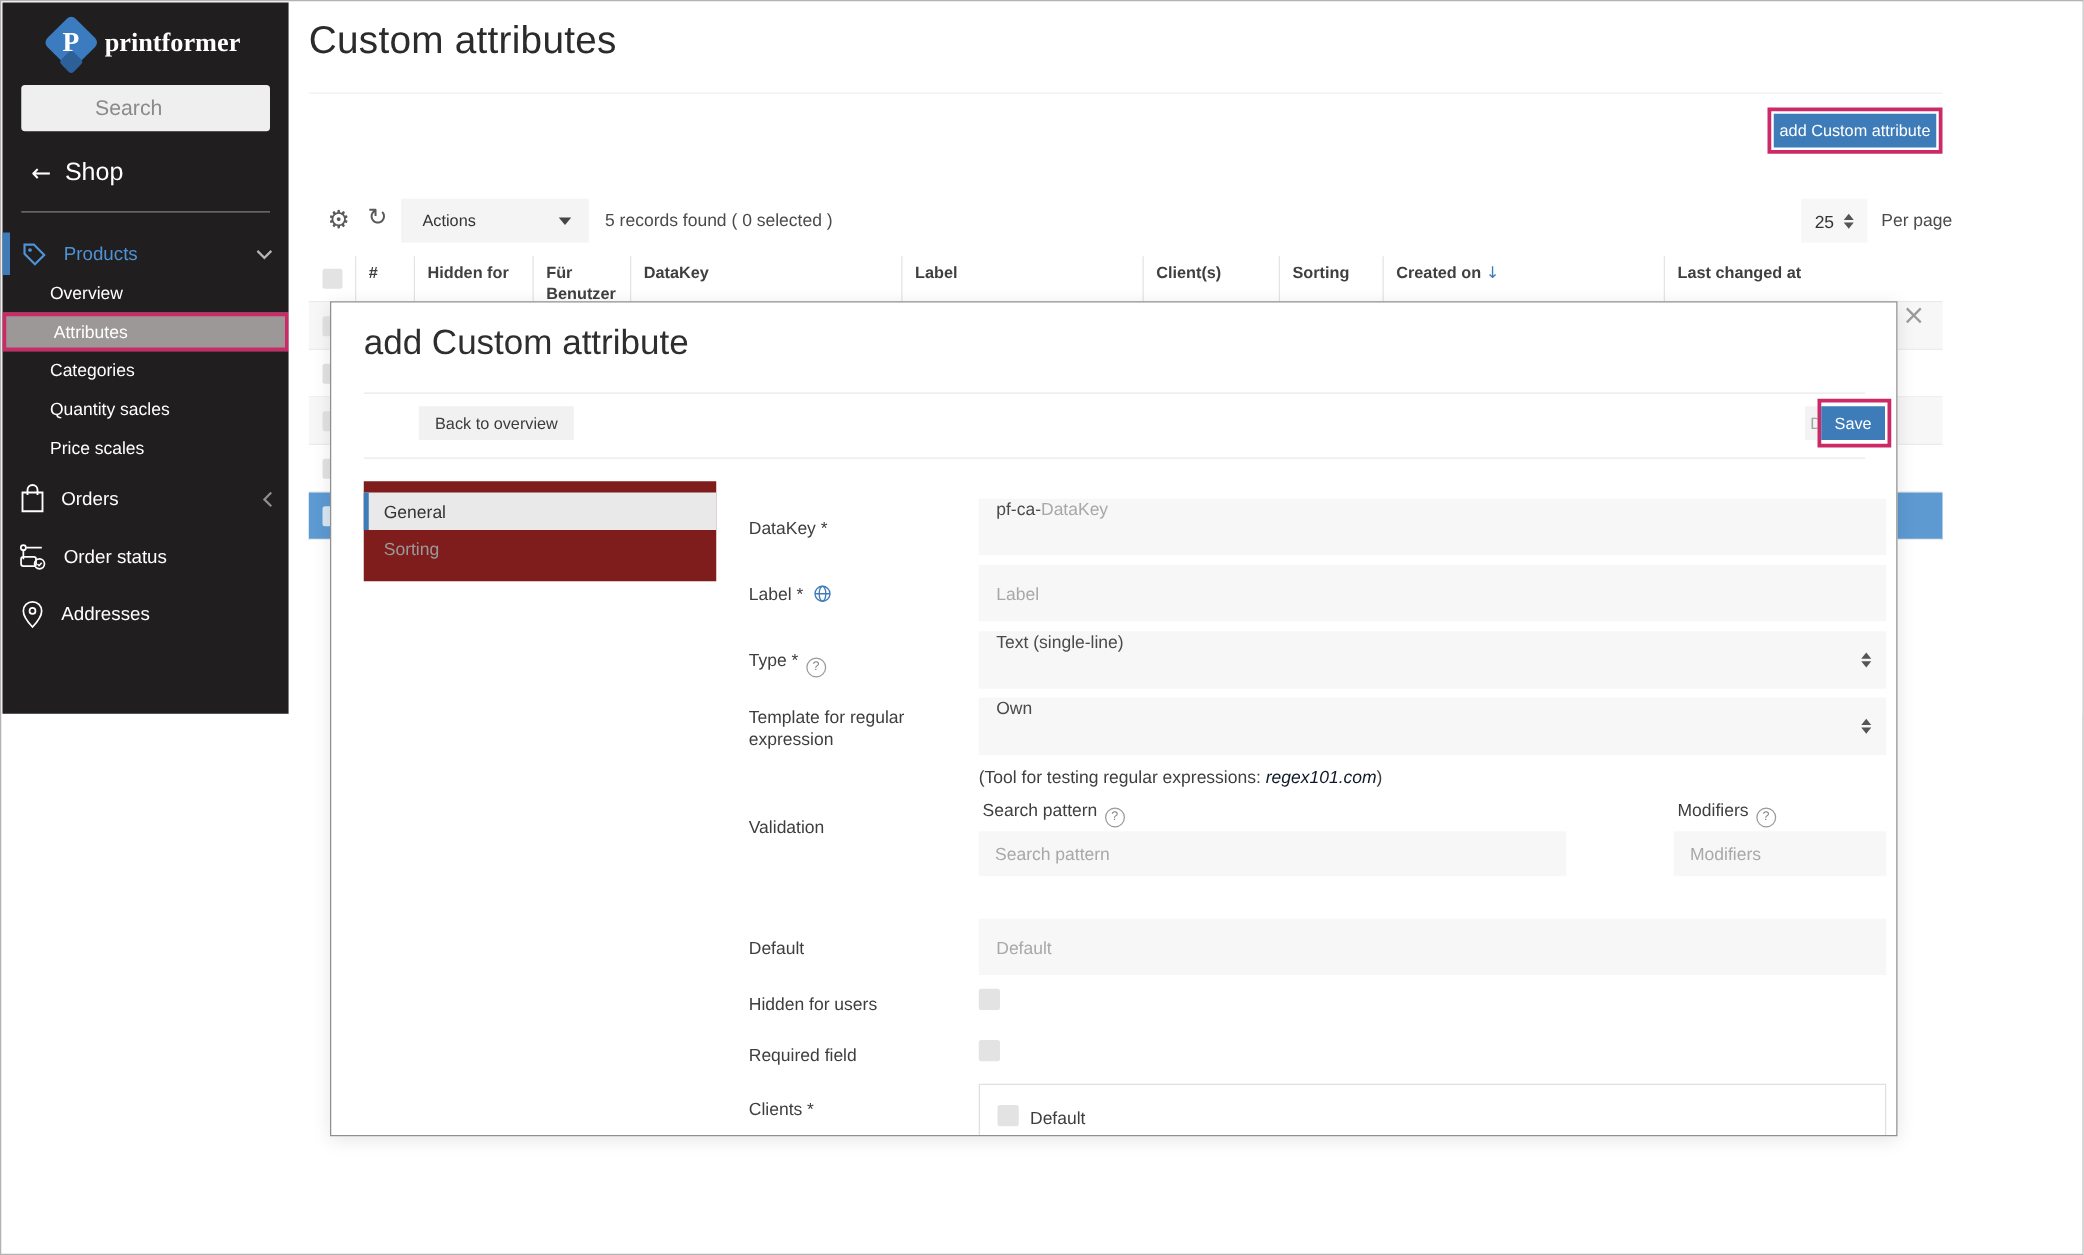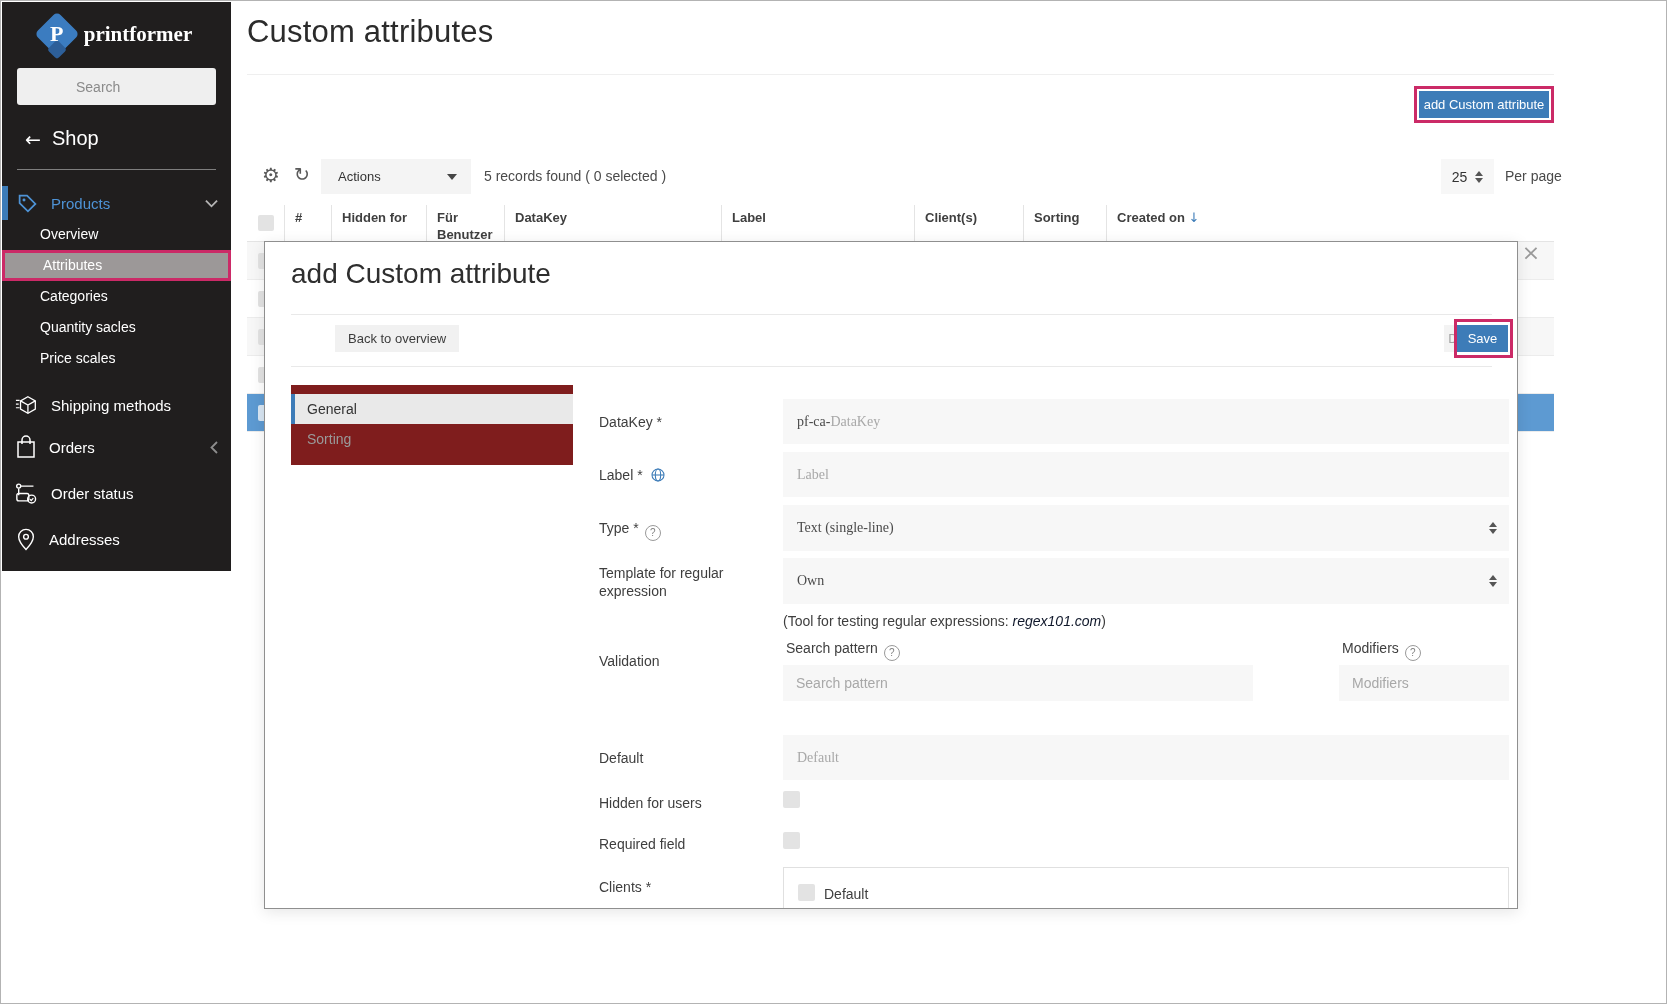--- a/index.html
+++ b/index.html
@@ -15,21 +15,21 @@
   .logo-row { display:flex; align-items:center; justify-content:center; gap:11px; padding:16px 0 10px; }
   .logo-mark { width:32px; height:32px; background:#3b7cc0; transform:rotate(45deg);
                border-radius:5px; display:flex; align-items:center; justify-content:center; position:relative; }
   .logo-mark:after { content:""; position:absolute; right:-2px; bottom:-2px; width:14px; height:14px;
                      background:#2d5f99; border-radius:3px; z-index:0; }
   .logo-mark span { transform:rotate(-45deg); font-family:"Liberation Serif", serif; font-weight:bold;
                     font-size:22px; color:#fff; z-index:1; }
   .logo-text { font-family:"Liberation Serif", serif; font-weight:bold; font-size:21px; color:#fff; }
   .search-box { margin:8px 15px 0; height:37px; background:#efefef; border-radius:3px;
                 display:flex; align-items:center; gap:9px; padding:0 11px; }
-  .search-box input { border:none; outline:none; background:transparent; font-size:14px; color:#404040;
+  .search-box input { border:none; outline:none; background:transparent; font-size:17px; color:#404040;
                       width:150px; font-family:"Liberation Sans", sans-serif;margin-left:39px; }
   .search-box input::placeholder { color:#8a8a8a; }
   .shop-row { display:flex; align-items:center; gap:11px; padding:22px 0 0 23px; font-size:20px; font-weight:500; }
   .shop-arrow { font-family:"DejaVu Sans", sans-serif; font-size:19px; }
   .sidebar-divider { margin:19px 15px 0; border-top:1px solid #7e7e7e; }
   .products-row { margin-top:17px; height:32px; display:flex; align-items:center; position:relative;
                   color:#4e93d6; font-size:15px; cursor:pointer; }
   .products-row .blue-bar { position:absolute; left:0; top:-1px; width:6px; height:34px; background:#3d7cb8; }
   .products-row .tag-ic { margin-left:15px; display:flex; }
   .products-row .lbl { margin-left:13px; }
@@ -102,22 +102,22 @@
   .m-save { width:51px; height:27px; }
 
   .m-nav { position:absolute; left:26px; top:143px; width:282px; height:80px; background:#7f1d1d; padding-top:9px; }
   .m-nav-item { height:30px; display:flex; align-items:center; padding-left:16px; font-size:14px;
                 color:#9a9a9a; position:relative; cursor:pointer; }
   .m-nav-item.active { background:#e9e9e9; color:#333; }
   .m-nav-item.active:before { content:""; position:absolute; left:0; top:0; width:4px; height:100%; background:#3d7cb8; }
 
   .f-label { position:absolute; left:334px; width:175px; font-size:14px; color:#3e3e3e; line-height:1.3; }
   .f-input { position:absolute; left:518px; width:726px; height:45px; background:#f7f7f7; border:none;
-             font-size:14px; color:#4a4a4a; padding:0 14px; display:flex; align-items:center;
-             font-family:Liberation Serif, serif; }
+             font-size:14px; color:#4a4a4a; padding:0 14px; display:flex; 
+             font-family:Liberation Sans, sans-serif; }
   input.f-input { outline:none; }
   input.f-input::placeholder, input.small-in::placeholder { color:#a8a8a8; }
   .placeholder { color:#a8a8a8; }
   .f-select { cursor:pointer; }
   .f-select .updown { position:absolute; right:12px; top:50%; transform:translateY(-50%); }
   .qmark { display:inline-flex; align-items:center; justify-content:center; width:16px; height:16px;
            border:1px solid #9a9a9a; border-radius:50%; font-size:10px; color:#828282; margin-left:6px;
            vertical-align:-3px; cursor:pointer; }
   .globe { margin-left:7px; vertical-align:-3px; cursor:pointer; }
   .regex-note { position:absolute; left:518px; top:371px; font-size:14px; color:#3e3e3e; }
@@ -170,28 +170,20 @@
             <path d="M1 1.5 7 7.5 13 1.5"></path>
           </svg>
       </span>
     </div>
     <div class="child-item">Overview</div>
     <div class="child-item active">Attributes</div>
     <div class="child-item">Categories</div>
     <div class="child-item">Quantity sacles</div>
     <div class="child-item">Price scales</div>
 
-    <div class="side-item" style="margin-top:14px;">
-      <svg width="24" height="24" viewBox="0 0 26 24" fill="none" stroke="#fff" stroke-width="1.4">
-          <path d="M14 3l8 4.5v9L14 21l-8-4.5v-9z"></path>
-          <path d="M6 7.5l8 4.5 8-4.5M14 12v9"></path>
-          <path d="M1 7h4M1 11h3M1 15h4" stroke-width="1.3"></path>
-        </svg>
-      <span>Shipping methods</span>
-    </div>
     <div class="side-item">
       <svg width="22" height="24" viewBox="0 0 22 24" fill="none" stroke="#fff" stroke-width="1.5">
           <path d="M3 7h16v15H3z"></path>
           <path d="M7 9V5a4 4 0 0 1 8 0v4"></path>
         </svg>
       <span>Orders</span>
       <span class="chev-l">
         <svg width="8" height="13" viewBox="0 0 8 13" fill="none" stroke="#8d8d8d" stroke-width="1.8">
             <path d="M7 1 1.5 6.5 7 12"></path>
           </svg>
@@ -249,20 +241,21 @@
           <span class="cb"></span>
         </div>
       <div class="th" style="width:47px;">#</div>
       <div class="th" style="width:95px;">Hidden for</div>
       <div class="th" style="width:78px;">Für Benutzer</div>
       <div class="th" style="width:217px;">DataKey</div>
       <div class="th" style="width:193px;">Label</div>
       <div class="th" style="width:109px;">Client(s)</div>
       <div class="th" style="width:83px;">Sorting</div>
       <div class="th" style="width:225px;"><span>Created on</span>&nbsp;<span class="sort-arrow">↓</span></div>
+      <div class="th" style="width:223px;">Last changed at</div>
     </div>
     <div class="tbody" id="table-rows">
         <div class="trow">
           <span class="cb"></span>
         </div>
         <div class="trow">
           <span class="cb"></span>
         </div>
         <div class="trow">
           <span class="cb"></span>

